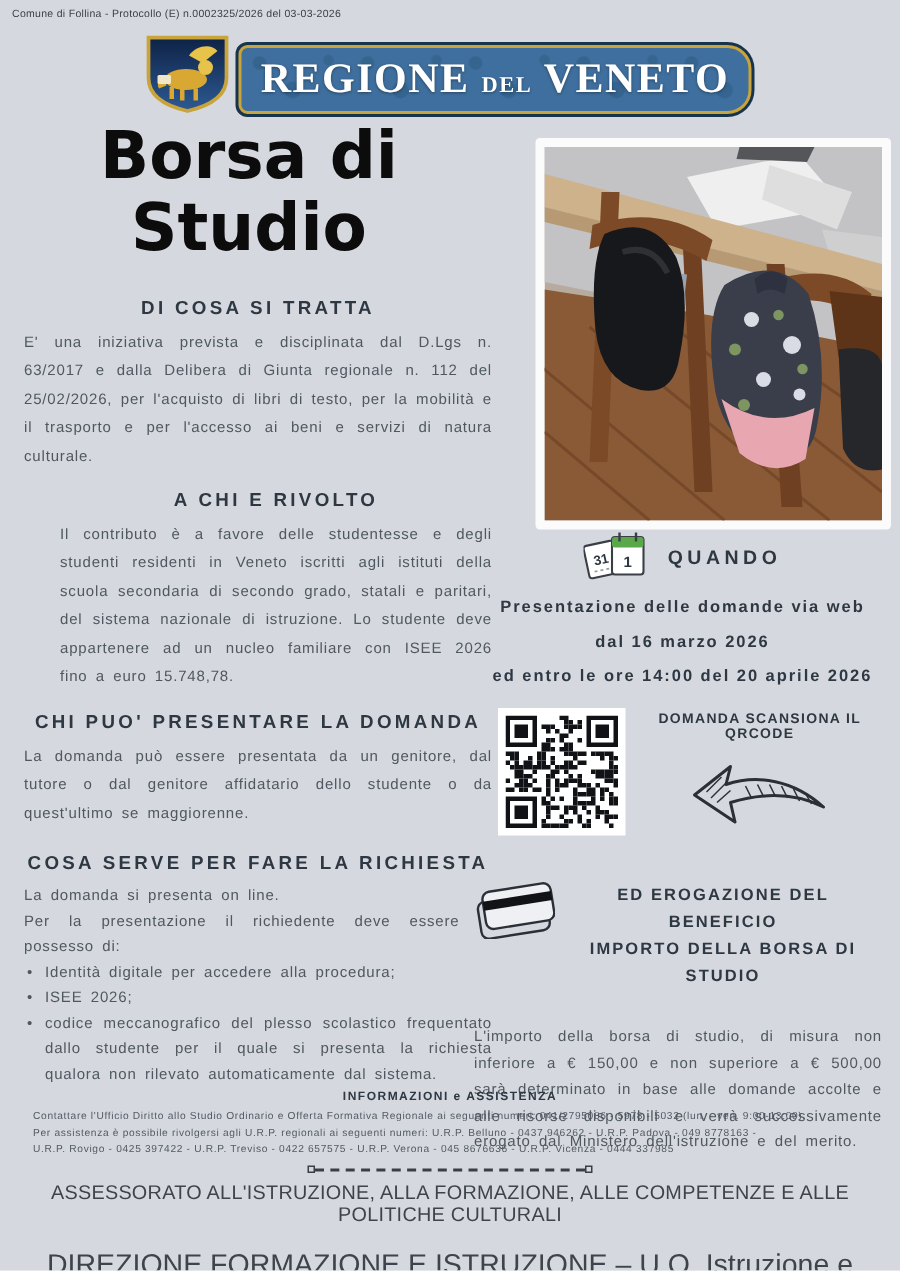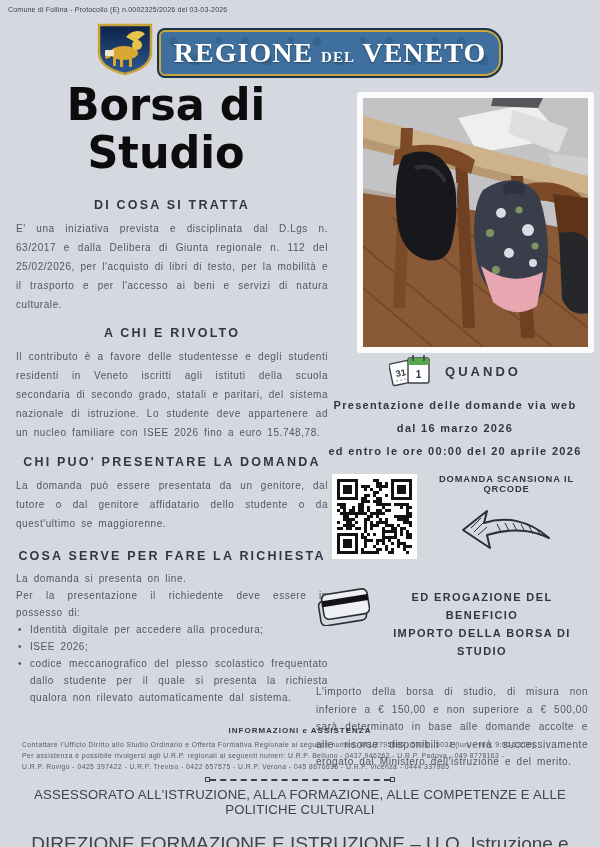--- a/index.html
+++ b/index.html
@@ -29,21 +29,21 @@
               letter-spacing:0;line-height:1.1;transform:scaleY(1.02);}
   .sub-title{font-family:"DejaVu Sans",sans-serif;font-weight:bold;font-size:20px;margin-top:2px;}
 
   
   .col-left{position:absolute;left:16px;top:198px;width:312px;}
   .sec-heading{font-size:12.5px;font-weight:bold;color:#2e3842;letter-spacing:2.2px;
                text-align:center;}
   .sec-body{font-size:10px;color:#4f5860;line-height:19px;text-align:justify;
             letter-spacing:.55px;word-spacing:2.2px;margin-top:7px;}
   .sec{margin-bottom:0;}
-  .sec.chi{margin-top:12px;}
+  .sec.chi{margin-top:12px;margin-left:24px;}
   .sec.chipuo{margin-top:13px;}
   .sec.cosaserve{margin-top:16px;}
   .sec.cosaserve .sec-body{line-height:17px;}
   ul.req{margin:0;padding:0 0 0 12px;list-style:none;}
   ul.req li{position:relative;padding-left:2px;}
   ul.req li::before{content:"•";position:absolute;left:-10px;color:#4f5860;}
 
   
   .photo{position:absolute;left:357px;top:92px;width:237px;height:261px;background:#fbfbfb;
          padding:6px;box-sizing:border-box;border-radius:3px;}
@@ -52,21 +52,21 @@
   
   .quando{position:absolute;left:314px;top:352px;width:282px;text-align:center;}
   .quando-head{display:flex;align-items:center;justify-content:center;gap:14px;}
   .quando-title{font-size:13px;font-weight:bold;letter-spacing:3px;color:#2e3842;}
   .quando-line{font-size:11px;font-weight:bold;color:#2e3842;letter-spacing:1.3px;margin-top:11px;}
   .quando-line.first{margin-top:9px;}
 
   
   .qr-section{position:absolute;left:310px;top:468px;width:286px;}
   .qr-h{font-size:9.3px;font-weight:bold;color:#2e3842;letter-spacing:.9px;text-align:center;}
-  .qr-row{display:flex;margin-top:4px;align-items:center;}
+  .qr-row{display:flex;margin-top:4px;}
   .qr-box{width:85px;height:85px;background:#fff;padding:5px;box-sizing:border-box;flex:0 0 auto;
           margin-left:22px;}
   .qr-right{flex:1;text-align:center;}
   .qr-right .qr-h{margin-top:2px;}
   .arrow-wrap{margin-top:10px;}
 
   
   .importo{position:absolute;left:316px;top:588px;width:272px;}
   .importo-head{display:flex;align-items:flex-start;gap:6px;}
   .importo-titles{flex:1;text-align:center;}
@@ -222,21 +222,21 @@
         <rect x="19" y="6" width="21" height="25" rx="2" fill="#fff" stroke="#3a3f47" stroke-width="1.4"></rect>
         <rect x="19" y="6" width="21" height="7" rx="2" fill="#5aa849"></rect>
         <line x1="24" y1="3" x2="24" y2="9" stroke="#3a3f47" stroke-width="1.6"></line>
         <line x1="35" y1="3" x2="35" y2="9" stroke="#3a3f47" stroke-width="1.6"></line>
         <text x="29.5" y="26" font-size="10" font-weight="bold" font-family="Liberation Sans, sans-serif" fill="#2e3842" text-anchor="middle">1</text>
       </svg>
       <div class="quando-title">QUANDO</div>
     </div>
     <div class="quando-line first">Presentazione delle domande via web</div>
     <div class="quando-line">dal 16 marzo 2026</div>
-    <div class="quando-line">ed entro le ore 00:00 del 20 aprile 2026</div>
+    <div class="quando-line">ed entro le ore 14:00 del 20 aprile 2026</div>
   </div>
 
   <div class="qr-section">
     <div class="qr-row">
       <div class="qr-box">
         <div><svg width="75" height="75">
               <rect x="0" y="0" width="75" height="75" fill="#ffffff"></rect>
               <rect x="36" y="0" width="3" height="3" fill="#111216"></rect>
               <rect x="39" y="0" width="3" height="3" fill="#111216"></rect>
               <rect x="39" y="3" width="3" height="3" fill="#111216"></rect>

